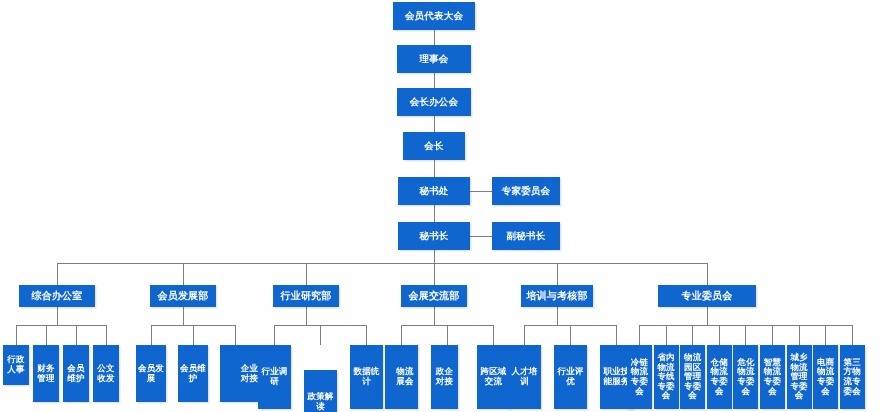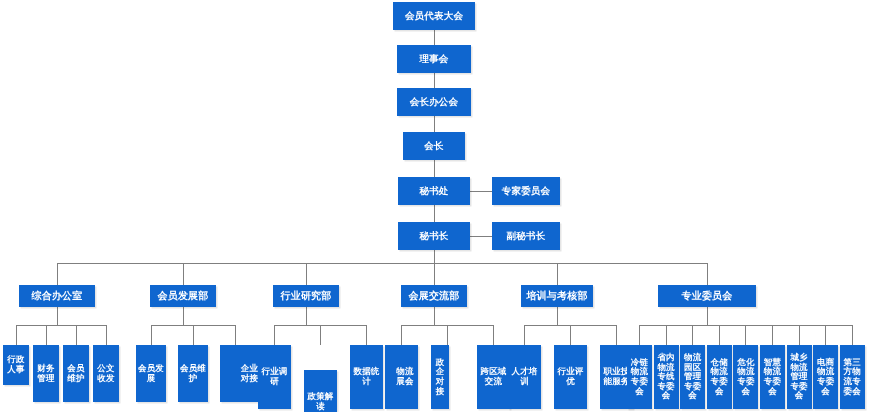--- a/index.html
+++ b/index.html
@@ -180,21 +180,21 @@
       </div>
       <div class="node leaf" style="left: 350px; top: 345px; width: 33px; height: 64px;">
         <span class="txt">数据统计</span>
       </div>
       <div class="node dept" style="left: 401px; top: 285px; width: 66px; height: 22px;">
         <span class="txt">会展交流部</span>
       </div>
       <div class="node leaf" style="left: 385px; top: 345px; width: 33px; height: 64px; padding-left: 8px;">
         <span class="txt">物流展会</span>
       </div>
-      <div class="node leaf" style="left: 431px; top: 345px; width: 18px; height: 64px;">
+      <div class="node leaf" style="left: 431px; top: 345px; width: 27px; height: 64px;">
         <span class="txt">政企对接</span>
       </div>
       <div class="node leaf" style="left: 477px; top: 345px; width: 33px; height: 64px;">
         <span class="txt">跨区域交流</span>
       </div>
       <div class="node dept" style="left: 521px; top: 285px; width: 72px; height: 22px;">
         <span class="txt">培训与考核部</span>
       </div>
       <div class="node leaf" style="left: 508px; top: 345px; width: 33px; height: 64px;">
         <span class="txt">人才培训</span>

